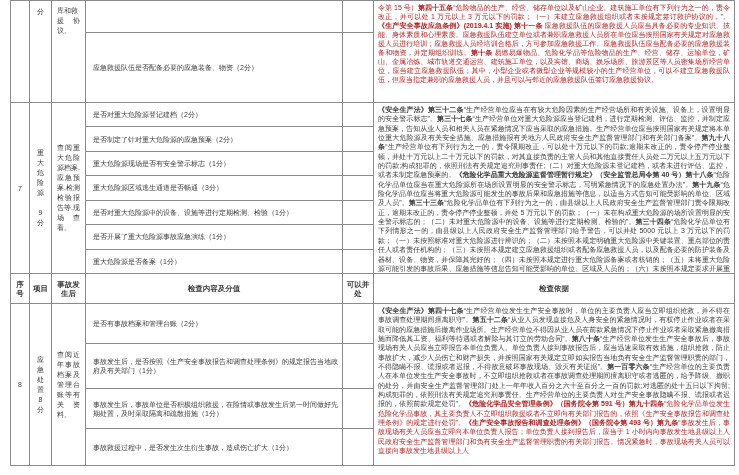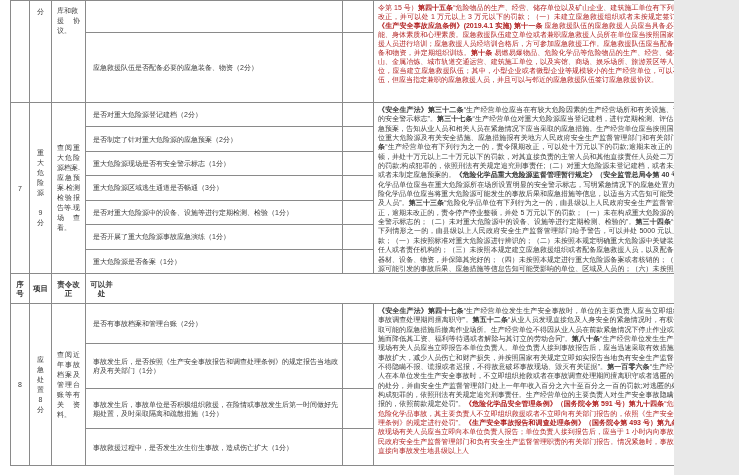--- a/index.html
+++ b/index.html
@@ -1,18 +1,18 @@
 <!DOCTYPE html>
 <html style="--border: #8a8a8a; --ink: #3b3b3b; --red: #b22222; --bg: #ffffff;"><head>
 <meta charset="utf-8">
 <style>
   :root{ --border:#8a8a8a; --ink:#3b3b3b; --red:#b22222; --bg:#ffffff; }
   html,body{margin:0;padding:0;}
   body{font-family:"Liberation Sans",sans-serif; background:#e9e9e9;}
-  .page{position:relative;width:674px;height:475px;background:var(--bg);overflow:hidden;text-decoration:underline;}
+  .page{position:relative;width:739px;height:475px;background:var(--bg);overflow:hidden;text-decoration:underline;}
   .tbl{position:absolute;left:10px;top:0;width:723px;border-left:1px solid var(--border);
        border-right:1px solid var(--border);border-top:1px solid var(--border);
        color:var(--ink);font-size:7px;}
   .band{display:flex;border-bottom:1px solid var(--border);overflow:hidden;}
   .r6{height:101px;} .r7{height:170px;} .rh{height:29px;} .r8{height:161px;}
   .cell{box-sizing:border-box;border-right:1px solid var(--border);overflow:hidden;}
   .cell:last-child{border-right:none;}
   .c1{width:19px;} .c2{width:22px;} .c3{width:34px;} .c4{width:257px;} .c5{width:31px;} .c6{flex:1;}
   .mid{display:flex;align-items:center;justify-content:center;text-align:center;}
   .topal{display:flex;justify-content:center;padding-top:6px;text-align:center;}
@@ -109,22 +109,24 @@
         <div class="sub grow"></div>
         <div class="sub grow"></div>
         <div class="sub grow"></div>
       </div>
       <div class="cell c6 basis"><span class="b">《安全生产法》第三十二条</span><span>“生产经营单位应当在有较大危险因素的生产经营场所和有关设施、设备上，设置明显的安全警示标志”。</span><span class="b">第三十七条</span><span>“生产经营单位对重大危险源应当登记建档，进行定期检测、评估、监控，并制定应急预案，告知从业人员和相关人员在紧急情况下应当采取的应急措施。生产经营单位应当按照国家有关规定将本单位重大危险源及有关安全措施、应急措施报有关地方人民政府安全生产监督管理部门和有关部门备案”。</span><span class="b">第九十八条</span><span>“生产经营单位有下列行为之一的，责令限期改正，可以处十万元以下的罚款;逾期未改正的，责令停产停业整顿，并处十万元以上二十万元以下的罚款，对其直接负责的主管人员和其他直接责任人员处二万元以上五万元以下的罚款;构成犯罪的，依照刑法有关规定追究刑事责任;（二）对重大危险源未登记建档，或者未进行评估、监控，或者未制定应急预案的。</span><span class="b">《危险化学品重大危险源监督管理暂行规定》（安全监管总局令第 40 号）第十八条</span><span>“危险化学品单位应当在重大危险源所在场所设置明显的安全警示标志，写明紧急情况下的应急处置办法”。</span><span class="b">第十九条</span><span>“危险化学品单位应当将重大危险源可能发生的事故后果和应急措施等信息，以适当方式告知可能受影响的单位、区域及人员”。</span><span class="b">第三十三条</span><span>“危险化学品单位有下列行为之一的，由县级以上人民政府安全生产监督管理部门责令限期改正，逾期未改正的，责令停产停业整顿，并处 5 万元以下的罚款；（一）未在构成重大危险源的场所设置明显的安全警示标志的；（二）未对重大危险源中的设备、设施等进行定期检测、检验的”。</span><span class="b">第三十四条</span><span>“危险化学品单位有下列情形之一的，由县级以上人民政府安全生产监督管理部门给予警告，可以并处 5000 元以上 3 万元以下的罚款；（一）未按照标准对重大危险源进行辨识的；（二）未按照本规定明确重大危险源中关键装置、重点部位的责任人或者责任机构的；（三）未按照本规定建立应急救援组织或者配备应急救援人员，以及配备必要的防护装备及器材、设备、物资，并保障其完好的；（四）未按照本规定进行重大危险源备案或者核销的；（五）未将重大危险源可能引发的事故后果、应急措施等信息告知可能受影响的单位、区域及人员的；（六）未按照本规定要求开展重大危险源事故应急预案演练的；（七）未按照本规定对重大危险源的安全生产状况进行定期检查，采取措施消除事故隐患的”。</span></div>
     </div>
 
     <div class="band rh hdr">
       <div class="cell c1">序号</div>
       <div class="cell c2">项目</div>
-      <div class="cell c3">责令改正</div>
+      <div class="cell c3">事故发生后</div>
+      <div class="cell c4">检查内容及分值</div>
       <div class="cell c5">可以并处</div>
+      <div class="cell c6">检查依据</div>
     </div>
 
     <div class="band r8">
       <div class="cell c1 mid">
         <span>8</span>
       </div>
       <div class="cell c2 mid vtext">
         <div>应
 急
 处

